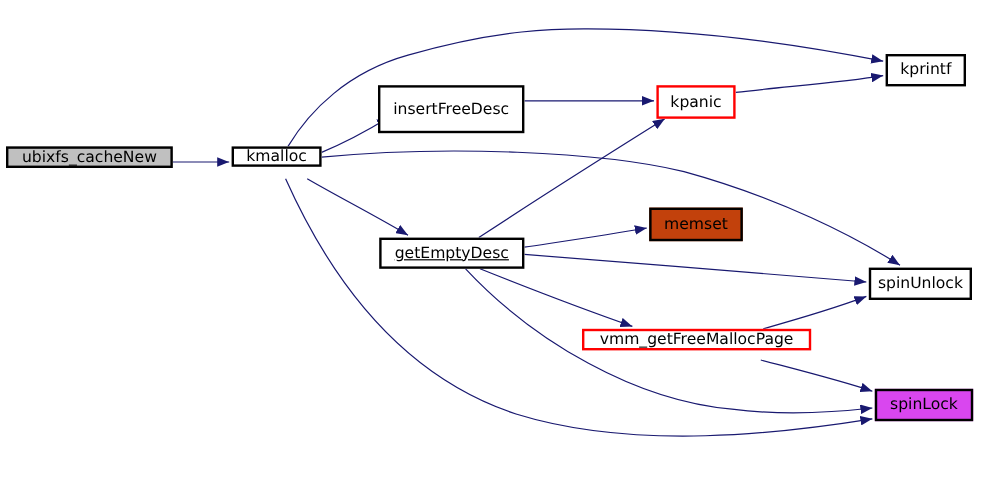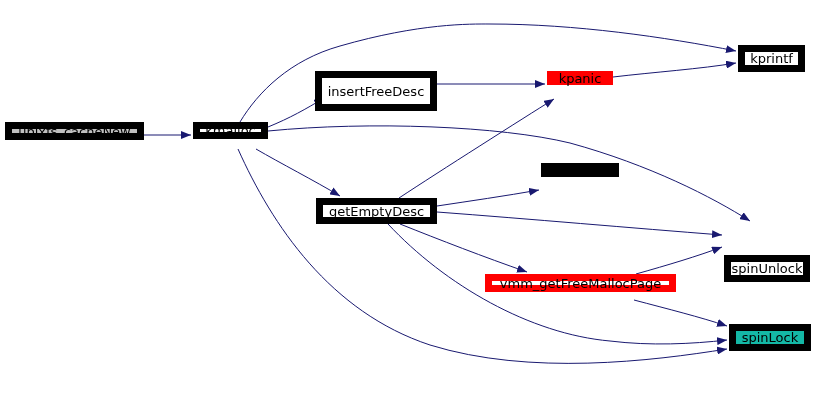--- a/index.html
+++ b/index.html
@@ -18,21 +18,21 @@
   .edge-layer {
     position: absolute;
     left: 0;
     top: 0;
     width: 824px;
     height: 407px;
   }
   .node {
     position: absolute;
     box-sizing: border-box;
-    border: 7px solid #6d28d9;
+    border: 2px solid #6d28d9;
     background: #ffffff;
     display: flex;
     align-items: center;
     justify-content: center;
     font-size: 13px;
     line-height: 1;
     color: #000000;
     white-space: nowrap;
     cursor: pointer;
   }
@@ -62,21 +62,21 @@
         <path d="M400,224 C440,240 484,257 527,272" fill="none" stroke="#191970" stroke-width="1" marker-end="url(#arrowhead)"></path>
         <path d="M388,224 C445,285 530,334 610,341 C650,346 692,344 727,340" fill="none" stroke="#191970" stroke-width="1" marker-end="url(#arrowhead)"></path>
         <path d="M636,274 C668,265 698,256 722,247" fill="none" stroke="#191970" stroke-width="1" marker-end="url(#arrowhead)"></path>
         <path d="M634,300 C668,309 700,317 727,326" fill="none" stroke="#191970" stroke-width="1" marker-end="url(#arrowhead)"></path>
       </g>
   </svg>
   <div id="node-layer">
       <div class="node" style="left: 5px; top: 122px; width: 139px; height: 18px; background: rgb(192, 192, 192); border-color: rgb(0, 0, 0);">ubixfs_cacheNew</div>
       <div class="node" style="left: 193px; top: 122px; width: 75px; height: 17px; background: rgb(255, 255, 255); border-color: rgb(0, 0, 0);">kmalloc</div>
       <div class="node" style="left: 315px; top: 71px; width: 122px; height: 40px; background: rgb(255, 255, 255); border-color: rgb(0, 0, 0);">insertFreeDesc</div>
-      <div class="node" style="left: 547px; top: 71px; width: 66px; height: 14px; background: rgb(255, 255, 255); border-color: rgb(255, 0, 0);">kpanic</div>
+      <div class="node" style="left: 547px; top: 71px; width: 66px; height: 28px; background: rgb(255, 255, 255); border-color: rgb(255, 0, 0);">kpanic</div>
       <div class="node" style="left: 738px; top: 45px; width: 67px; height: 27px; background: rgb(255, 255, 255); border-color: rgb(0, 0, 0);">kprintf</div>
       <div class="node" style="left: 316px; top: 198px; width: 121px; height: 26px; background: rgb(255, 255, 255); border-color: rgb(0, 0, 0); text-decoration: underline;">getEmptyDesc</div>
-      <div class="node" style="left: 541px; top: 163px; width: 78px; height: 14px; background: #a3a3a3; border-color: rgb(0, 0, 0);">memset</div>
-      <div class="node" style="left: 724px; top: 223px; width: 86px; height: 27px; background: rgb(255, 255, 255); border-color: rgb(0, 0, 0); margin-top: 32px;">spinUnlock</div>
+      <div class="node" style="left: 541px; top: 173px; width: 78px; height: 28px; background: #c2410c; border-color: rgb(0, 0, 0);">memset</div>
+      <div class="node" style="left: 724px; top: 223px; width: 86px; height: 27px; background: rgb(255, 255, 255); border-color: rgb(0, 0, 0);">spinUnlock</div>
       <div class="node" style="left: 485px; top: 274px; width: 191px; height: 18px; background: rgb(255, 255, 255); border-color: rgb(255, 0, 0);">vmm_getFreeMallocPage</div>
-      <div class="node" style="left: 729px; top: 324px; width: 82px; height: 27px; background: #14b8a6; border-color: rgb(0, 0, 0);">spinLock</div>
+      <div class="node" style="left: 729px; top: 324px; width: 82px; height: 27px; background: #d946ef; border-color: rgb(0, 0, 0);">spinLock</div>
     </div>
 </div>
 
 </body></html>

